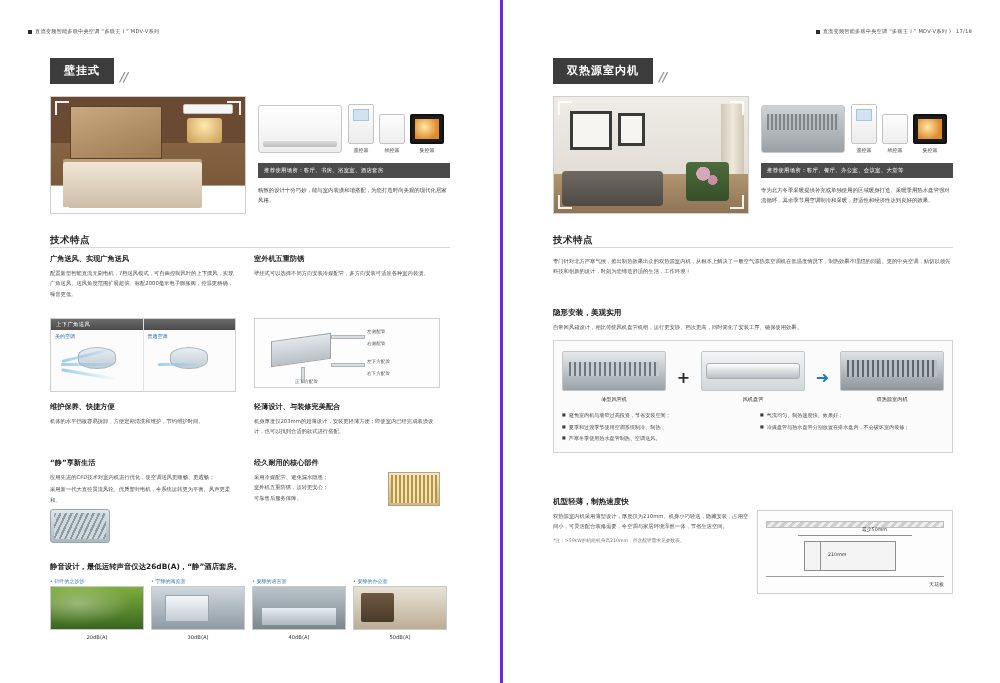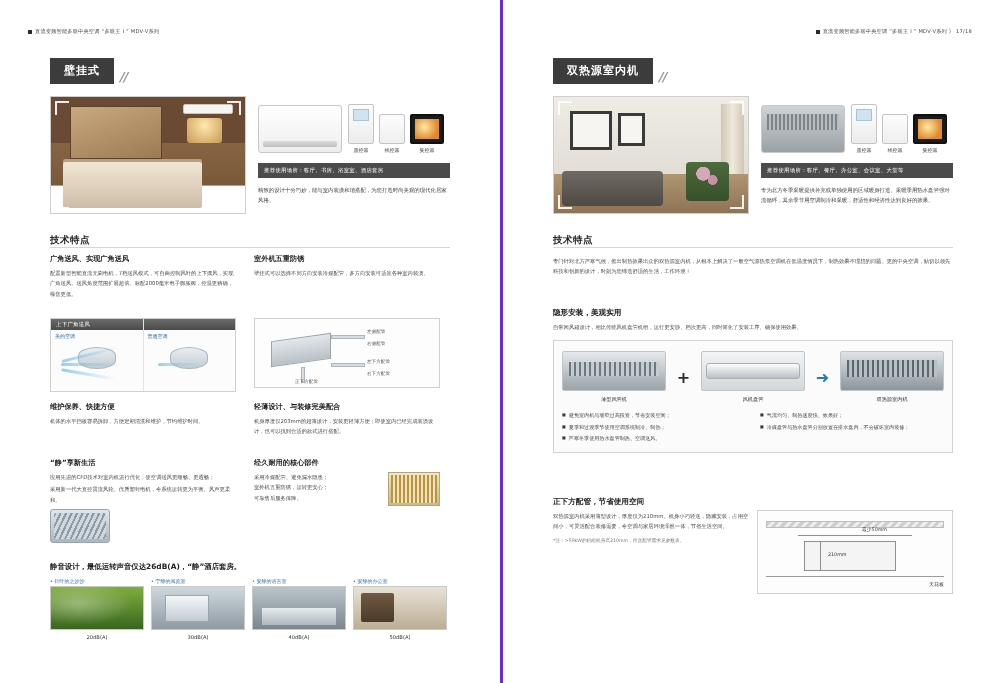--- a/index.html
+++ b/index.html
@@ -468,21 +468,21 @@
           </div>
           <div class="bl">
             <p>气流均匀、制热速度快、效果好；</p>
             <p>冷媒盘管与热水盘管分别放置在排水盘内，不会破坏室内装修；</p>
           </div>
         </div>
       </div>
     </div>
 
     <div style="position:absolute; left:50px; top:497px; width:196px;">
-      <div class="h-sub" style="font-size:7.6px;">正下方配管，节省使用空间</div>
+      <div class="h-sub" style="font-size:7.6px;">机型轻薄，制热速度快</div>
       <div class="body">双热源室内机采用薄型设计，厚度仅为210mm。机身小巧轻送，隐藏安装，占用空间小，可灵活配合装修需要，令空调与家居环境浑然一体，节省生活空间。</div>
       <div class="note">*注：&gt;59kW的机组机身高210mm，所含配管需求见参数表。</div>
     </div>
 
     <div style="position:absolute; left:254px; top:510px;">
       <div class="ceil">
         <div class="slab"></div>
         <div class="hline" style="left:40px; right:40px; top:24px;"></div>
         <div class="dim" style="left:104px; top:15px;">最少50mm</div>
         <div class="unitbox"></div>

